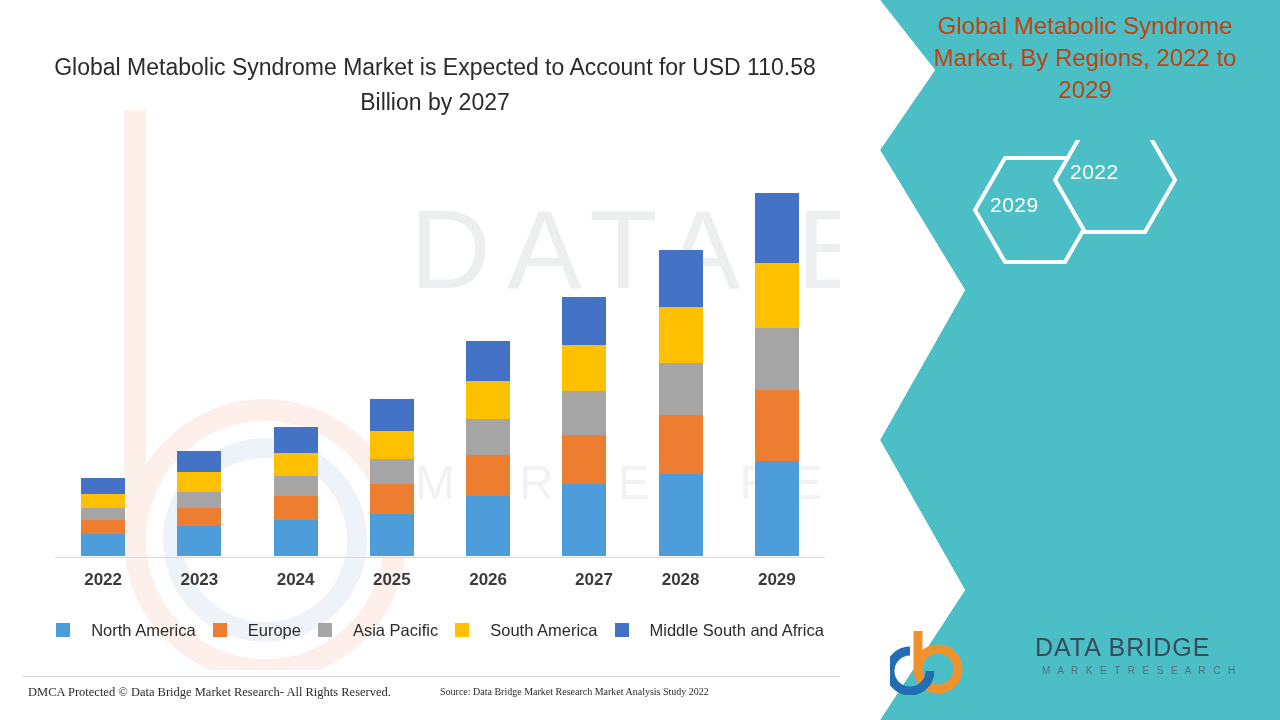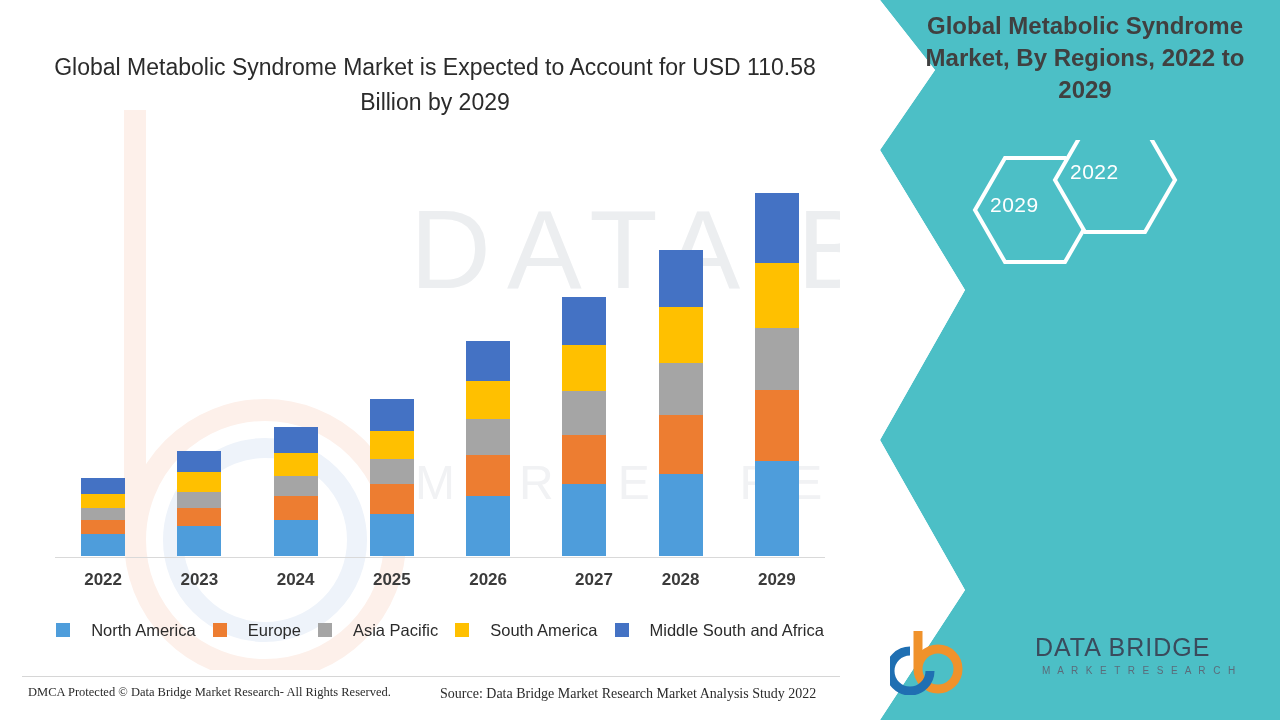--- a/index.html
+++ b/index.html
@@ -22,25 +22,25 @@
 
   #panel-content {
     position: absolute;
     top: 0; left: 0;
     width: 440px; height: 720px;
   }
 
   #panel-title {
     position: absolute;
     top: 10px; left: 80px; width: 330px;
-    color: #404040;
+    color: #c2410c;
     font-size: 24px;
     line-height: 32px;
     text-align: center;
-    font-weight: 700;
+    font-weight: 400;
   }
 
   #hex-group {
     position: absolute;
     top: 140px; left: 120px;
     width: 300px; height: 140px;
   }
   .hex-label {
     position: absolute;
     color: #ffffff;
@@ -183,41 +183,41 @@
     position: absolute;
     left: 28px; top: 685px;
     font-size: 12.5px;
     color: #2b2b2b;
     font-family: "Liberation Serif", serif;
     z-index: 3;
   }
   #footer-right {
     position: absolute;
     left: 440px; top: 686px;
-    font-size: 14px;
+    font-size: 10px;
     color: #2b2b2b;
     font-family: "Liberation Serif", serif;
     z-index: 3;
   }
 </style>
 </head>
 <body>
 
 <div id="watermark">
   <div id="wm-mark">
     <svg width="310" height="560" viewBox="0 0 310 560">
       <path d="M40,0 L40,430 A130,130 0 1,0 170,300 A130,130 0 0,0 40,430 Z" fill="none" stroke="#fdf0ea" stroke-width="22"></path>
       <circle cx="170" cy="430" r="92" fill="none" stroke="#eef3fa" stroke-width="20"></circle>
     </svg>
   </div>
   <div id="wm-text1">DATA BRIDGE</div>
   <div id="wm-text2">MARKET RESEARCH</div>
 </div>
 
-<div id="headline">Global Metabolic Syndrome Market is Expected to Account for USD 110.58 Billion by 2029</div>
+<div id="headline">Global Metabolic Syndrome Market is Expected to Account for USD 110.58 Billion by 2027</div>
 
 <div id="chart-area">
   <div id="plot">
       <div class="bar-col" style="left: 26.125px;">
         <div class="seg" style="background: rgb(68, 114, 196); height: 15.92px;"></div>
         <div class="seg" style="background: rgb(255, 192, 0); height: 13.93px;"></div>
         <div class="seg" style="background: rgb(165, 165, 165); height: 11.94px;"></div>
         <div class="seg" style="background: rgb(237, 125, 49); height: 13.93px;"></div>
         <div class="seg" style="background: rgb(78, 157, 219); height: 21.89px;"></div>
       </div>

